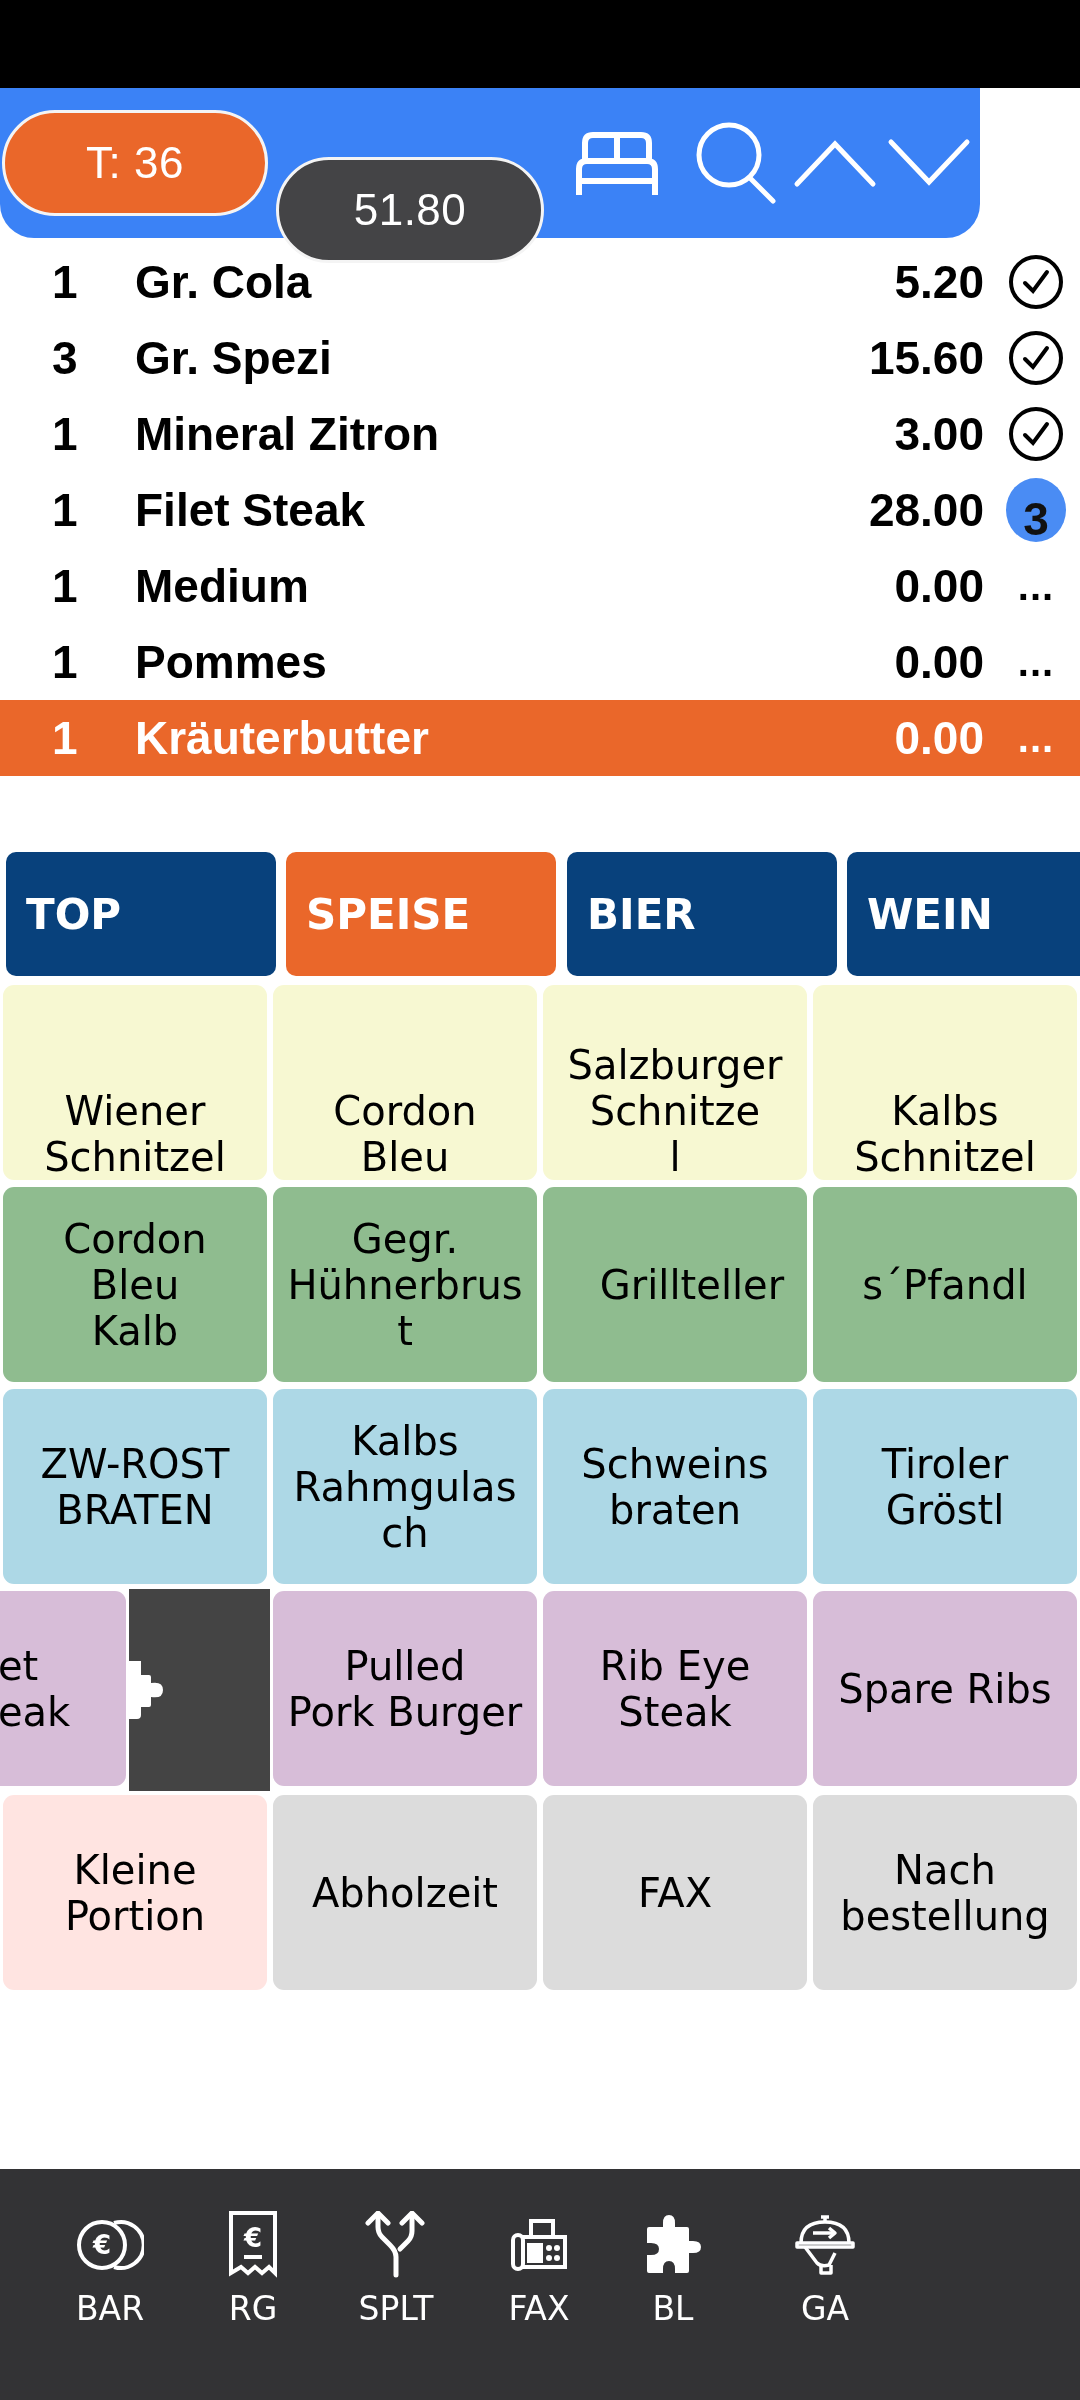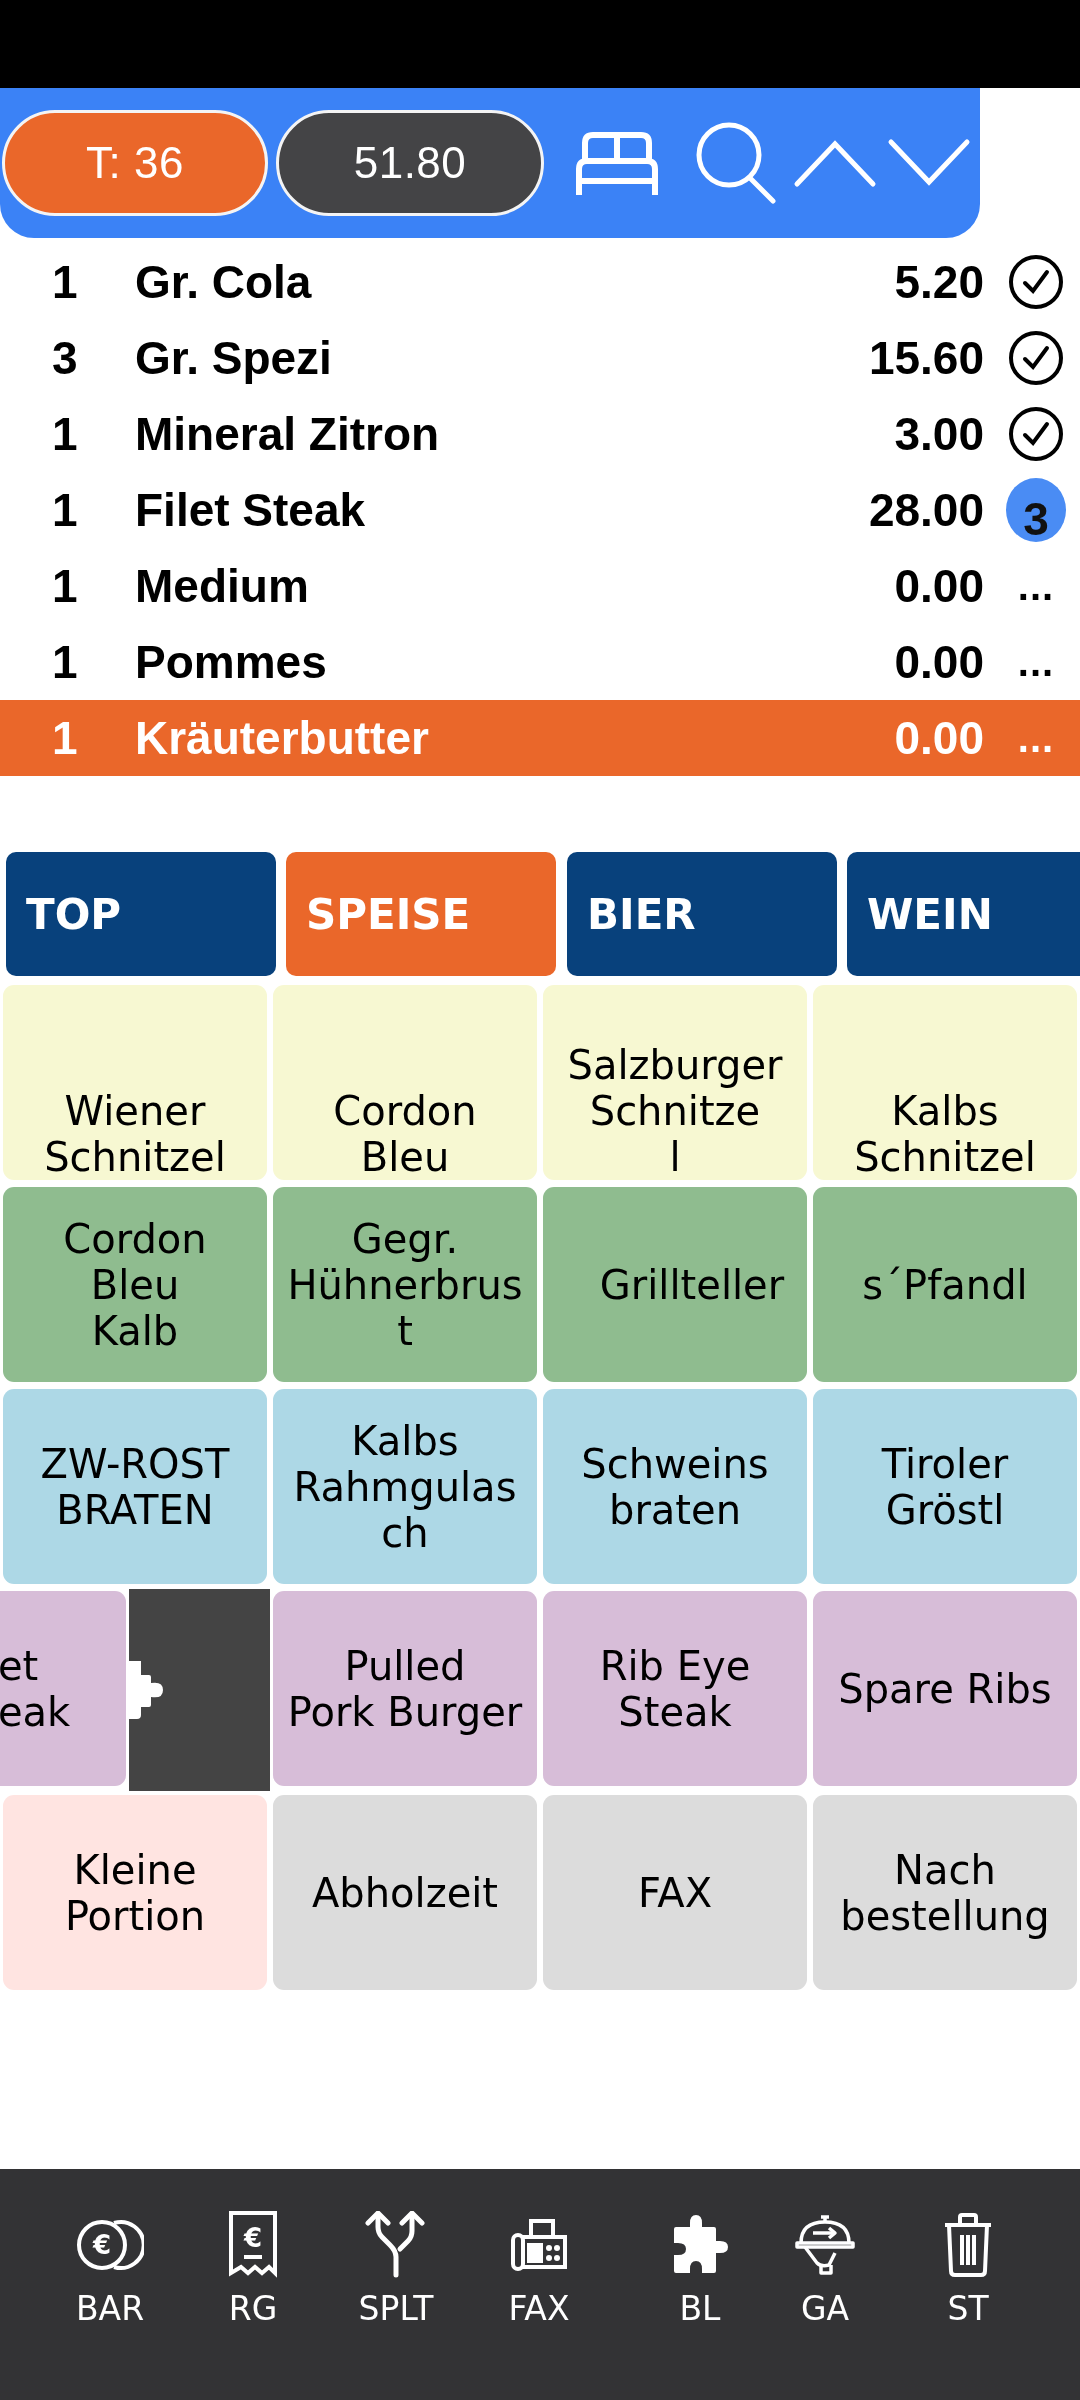--- a/index.html
+++ b/index.html
@@ -7,21 +7,21 @@
   body { position: relative; font-family: "DejaVu Sans", "Liberation Sans", sans-serif; color: #000; }
 
   .status-bar { position: absolute; left: 0; top: 0; width: 1080px; height: 88px; background: #000; }
 
   .header { position: absolute; left: 0; top: 88px; width: 980px; height: 150px; background: #3b82f6;
             border-radius: 0 0 34px 34px; }
   .pill { position: absolute; top: 22px; height: 106px; border: 3px solid #f4f4f4; border-radius: 56px;
           color: #fff; font-size: 44px; display: flex; align-items: center; justify-content: center;
           font-family: "Liberation Sans", sans-serif; letter-spacing: 0.5px; }
   .pill.table { left: 2px; width: 266px; background: #ea672a; }
-  .pill.total { left: 276px; width: 268px; background: #444446; }
+  .pill.total { left: 276px; width: 268px; background: #444446; margin-top: 47px; }
   .hicon { position: absolute; top: 30px; width: 90px; height: 90px; display: flex; align-items: center; justify-content: center; }
   .hicon svg { display: block; }
 
   .orders { position: absolute; left: 0; top: 244px; width: 1080px; }
   .order-row { position: relative; height: 76px; display: flex; align-items: center; font-size: 46px; }
   .order-row .qty { position: absolute; left: 52px; width: 40px; }
   .order-row .name { position: absolute; left: 135px; }
   .order-row .price { position: absolute; right: 96px; text-align: right; }
   .order-row .status { position: absolute; right: 14px; width: 60px; height: 60px; display: flex; align-items: center; justify-content: center; }
   .order-row.selected { background: #ea672a; color: #fff; }
@@ -301,21 +301,21 @@
         <rect x="20" y="2" width="22" height="16"></rect>
         <rect x="18" y="26" width="12" height="16" fill="#fff"></rect>
         <circle cx="38" cy="29" r="3" fill="#fff" stroke="none"></circle>
           <circle cx="46" cy="29" r="3" fill="#fff" stroke="none"></circle>
         <circle cx="38" cy="39" r="3" fill="#fff" stroke="none"></circle>
           <circle cx="46" cy="39" r="3" fill="#fff" stroke="none"></circle>
       </svg>
     </span>
     <span class="nav-label">FAX</span>
   </div>
-  <div class="nav-item" style="left:640px;text-align:center;">
+  <div class="nav-item" style="left:613px;text-align:center;">
     <span class="nav-icon">
       <svg width="56" height="60" viewBox="0 0 56 60" fill="#fff">
         <path d="M2 14 Q2 12 4 12 H18 V8 Q18 0 24 0 Q30 0 30 8 V12 H42 Q44 12 44 14 V26 H48 Q56 26 56 32 Q56 38 48 38 H44 V56 Q44 58 42 58 H30 V54 Q30 46 24 46 Q18 46 18 54 V58 H4 Q2 58 2 56 V40 H6 Q14 40 14 34 Q14 28 6 28 H2 Z"></path>
       </svg>
     </span>
     <span class="nav-label">BL</span>
   </div>
   <div class="nav-item" style="left:765px;">
     <span class="nav-icon">
       <svg width="60" height="64" viewBox="0 0 60 64" fill="none" stroke="#fff" stroke-width="3.5" stroke-linejoin="round">
@@ -324,26 +324,13 @@
         <path d="M6 30 Q6 9 30 9 Q54 9 54 30"></path>
         <path d="M2 30 H58 V34 H2 Z"></path>
         <path d="M18 20 H38"></path>
           <path d="M34 15 L40 20 L34 25"></path>
         <path d="M10 34 L22 50 Q26 54 34 52 L40 40"></path>
         <path d="M26 52 V60 H36 V52"></path>
       </svg>
     </span>
     <span class="nav-label">GA</span>
   </div>
-  <div class="nav-item" style="left:908px;">
-    <span class="nav-icon">
-      <svg width="50" height="64" viewBox="0 0 50 64" fill="none" stroke="#fff" stroke-width="4" stroke-linejoin="round">
-        <path d="M2 12 H48"></path>
-        <path d="M17 12 V4 Q17 2 19 2 H31 Q33 2 33 4 V12"></path>
-        <path d="M6 12 L8 58 Q8 62 12 62 H38 Q42 62 42 58 L44 12"></path>
-        <path d="M19 22 V52"></path>
-          <path d="M25 22 V52"></path>
-          <path d="M31 22 V52"></path>
-      </svg>
-    </span>
-    <span class="nav-label">ST</span>
-  </div>
 </div>
 
 </body></html>

